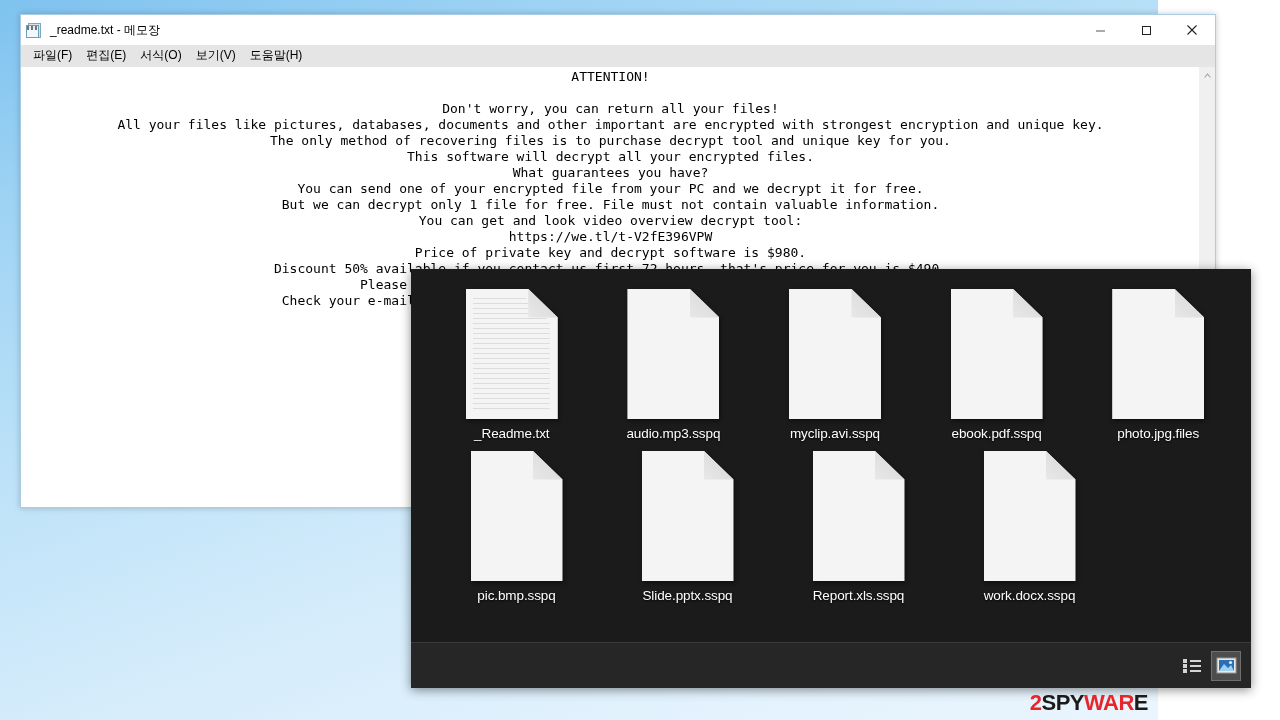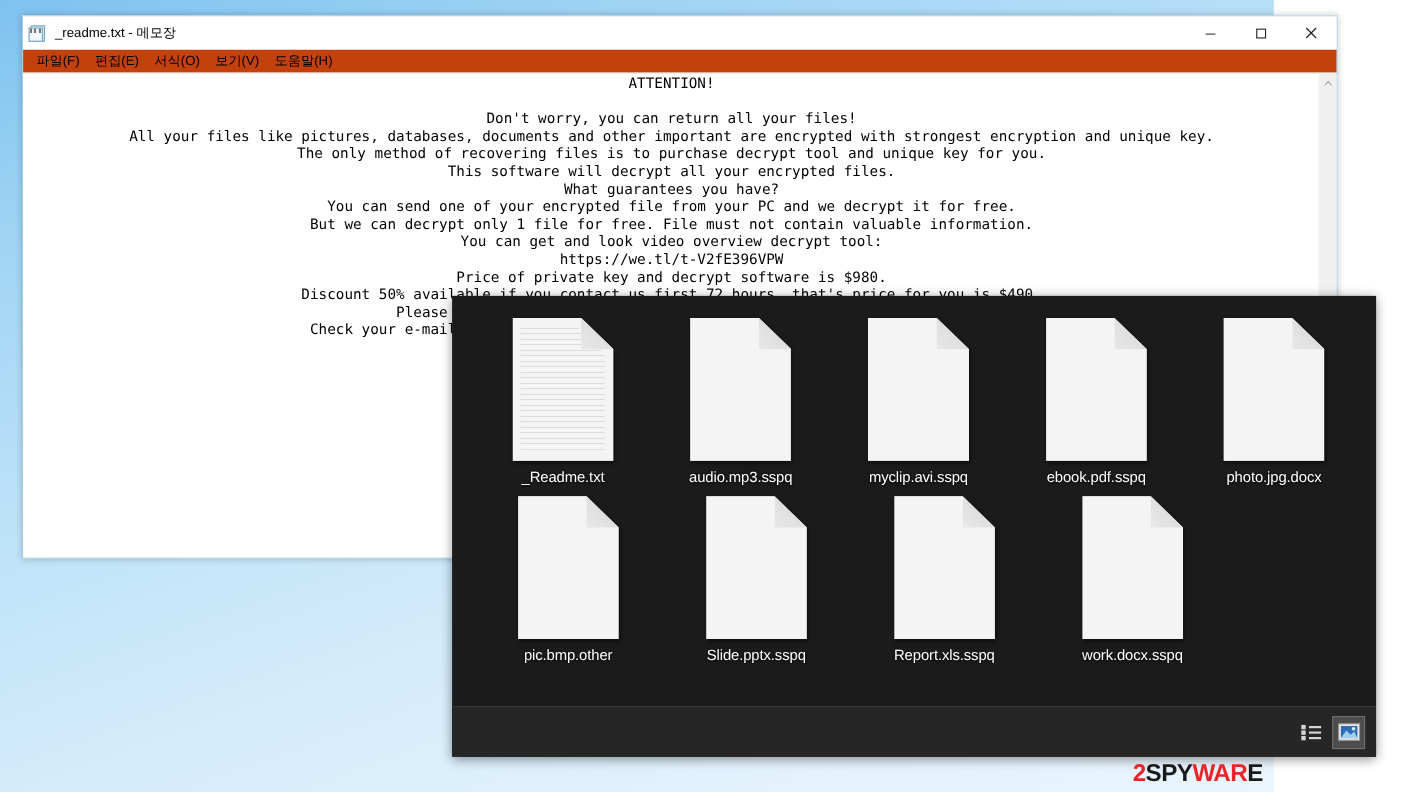--- a/index.html
+++ b/index.html
@@ -84,21 +84,21 @@
     width: 46px; height: 30px;
     display: flex; align-items: center; justify-content: center;
     background: transparent;
     border: none;
     cursor: default;
   }
   .np-winbtn svg { display: block; }
 
   .np-menubar {
     height: 21px;
-    background: #c2410c;
+    background: #e5e5e5;
     display: flex;
     align-items: center;
     padding-left: 5px;
     flex: 0 0 auto;
   }
   .np-menu {
     font-size: 12px;
     color: #000;
     padding: 2px 7px 3px 7px;
     white-space: nowrap;
@@ -370,31 +370,31 @@
             <span class="page"></span>
               <span class="fold"></span>
           </span>
           <span class="file-label">ebook.pdf.sspq</span>
         </div>
         <div class="ex-item">
           <span class="file-icon">
             <span class="page"></span>
               <span class="fold"></span>
           </span>
-          <span class="file-label">photo.jpg.docx</span>
+          <span class="file-label">photo.jpg.files</span>
         </div>
       </div>
 
       <div class="ex-row">
         <div class="ex-item">
           <span class="file-icon">
             <span class="page"></span>
               <span class="fold"></span>
           </span>
-          <span class="file-label">pic.bmp.other</span>
+          <span class="file-label">pic.bmp.sspq</span>
         </div>
         <div class="ex-item">
           <span class="file-icon">
             <span class="page"></span>
               <span class="fold"></span>
           </span>
           <span class="file-label">Slide.pptx.sspq</span>
         </div>
         <div class="ex-item">
           <span class="file-icon">

